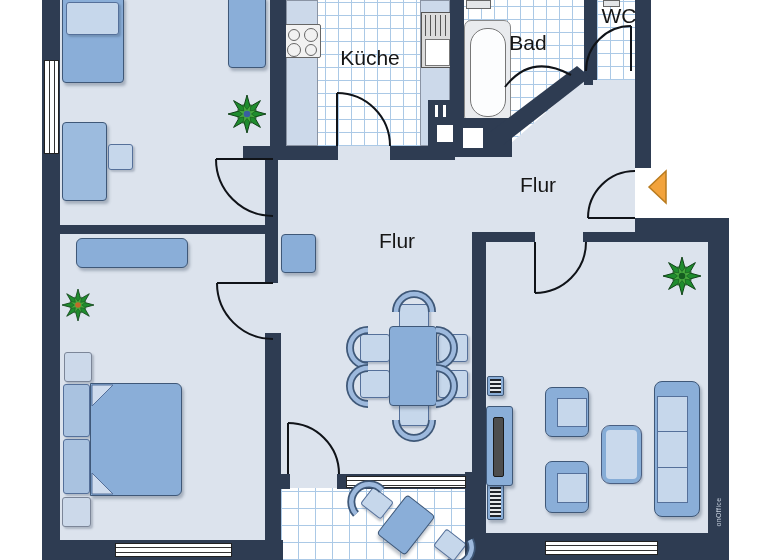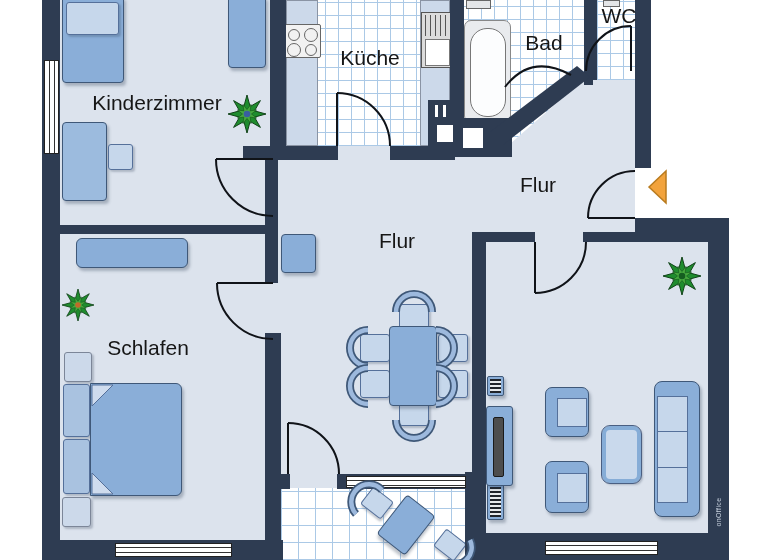--- a/index.html
+++ b/index.html
@@ -218,23 +218,21 @@
       <polygon points="20,0 7.9,3.3 14.1,14.1 3.3,7.9 0,20 -3.3,7.9 -14.1,14.1 -7.9,3.3 -20,0 -7.9,-3.3 -14.1,-14.1 -3.3,-7.9 0,-20 3.3,-7.9 14.1,-14.1 7.9,-3.3" transform="rotate(22.5) scale(0.55)" fill="#46aa3e" stroke="#14511c" stroke-width="1"></polygon>
       <circle r="3.5" fill="#155e20"></circle>
     </g>
 
     <polygon points="92,385 113,385 92,406" fill="#cfdcee" stroke="#55709a" stroke-width="1"></polygon>
     <polygon points="92,494 113,494 92,473" fill="#cfdcee" stroke="#55709a" stroke-width="1"></polygon>
 
     <polygon points="649,187 666,171 666,203" fill="#f2a33c" stroke="#b97b1e" stroke-width="1.5"></polygon>
   </svg>
 
-  <div class="lbl" style="left:157px;top:103px;">Kinderzimmer</div>
   <div class="lbl" style="left:370px;top:58px;">Küche</div>
-  <div class="lbl" style="left:544px;top:43px;">Bad</div>
+  <div class="lbl" style="left:528px;top:43px;">Bad</div>
   <div class="lbl" style="left:619px;top:16px;">WC</div>
   <div class="lbl" style="left:538px;top:185px;">Flur</div>
   <div class="lbl" style="left:397px;top:241px;">Flur</div>
-  <div class="lbl" style="left:148px;top:348px;">Schlafen</div>
 
   <div class="wm" style="left:718px;top:512px;">onOffice</div>
 
 </div>
 
 </body></html>

